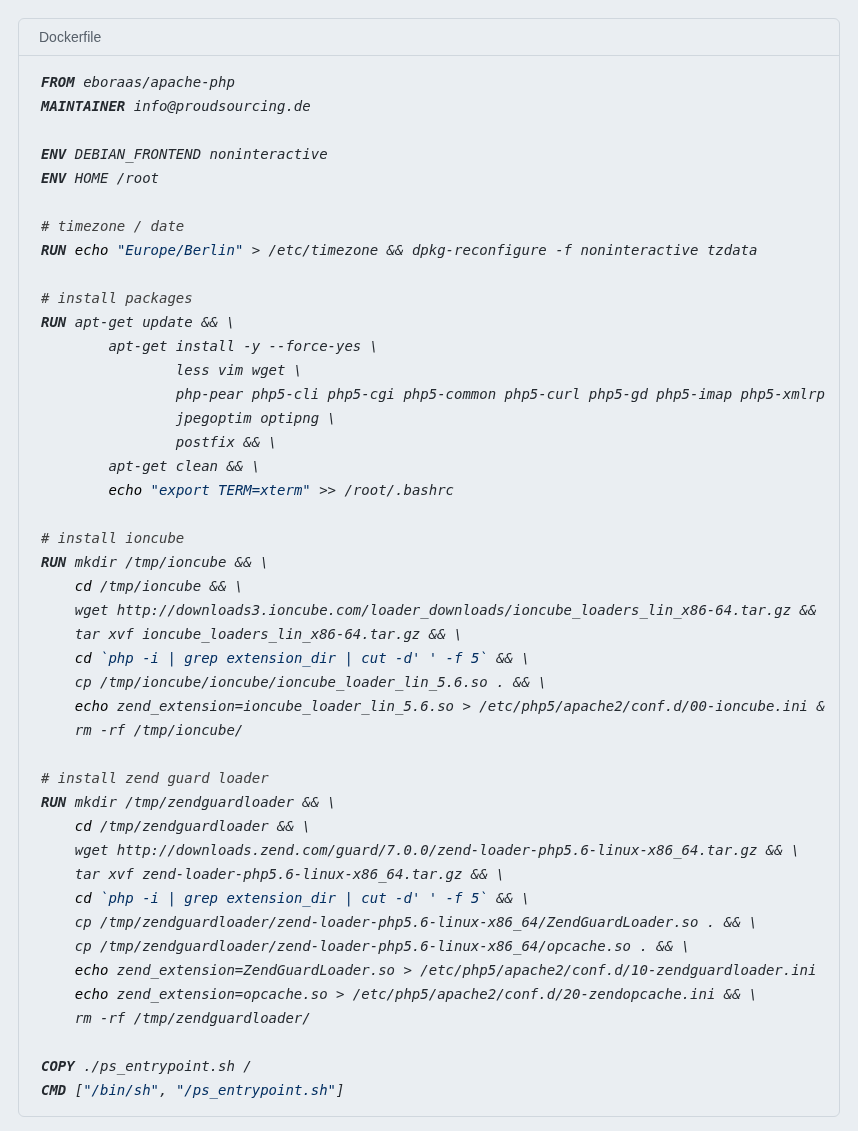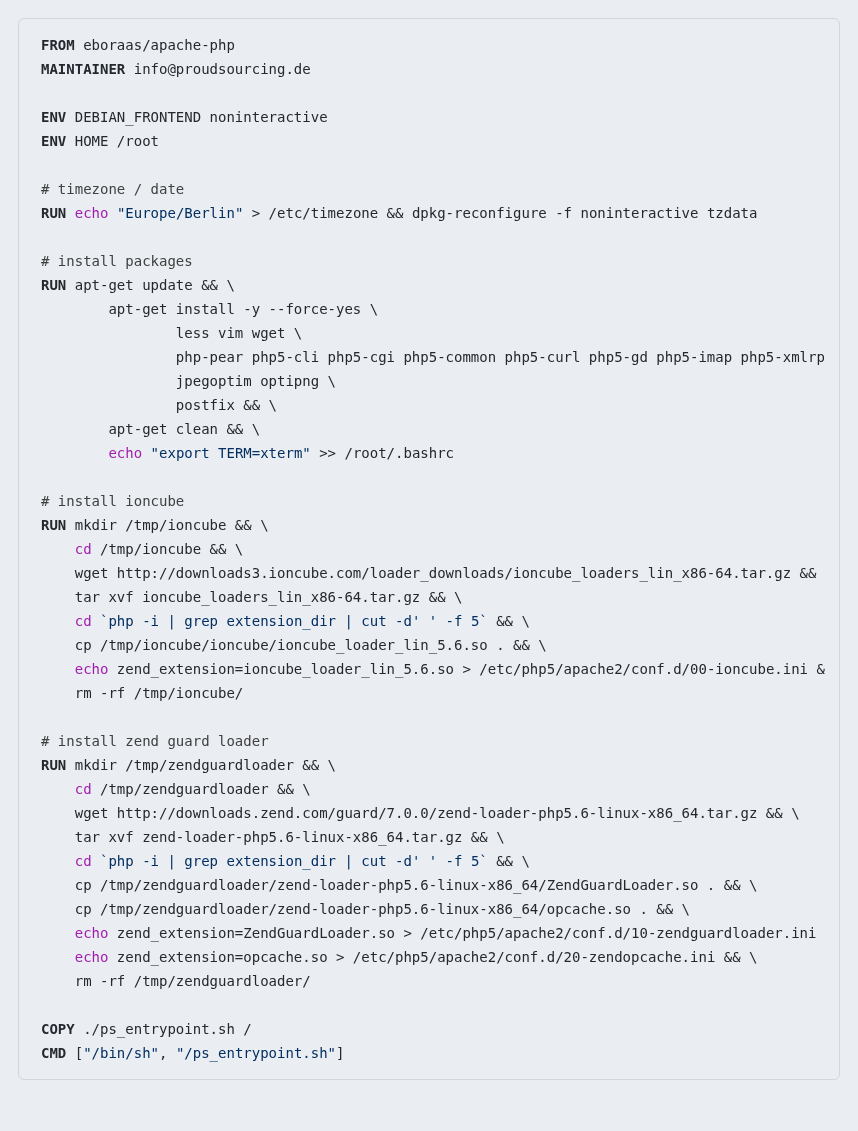--- a/index.html
+++ b/index.html
@@ -22,25 +22,27 @@
     font-size: 14px;
     border-bottom: 1px solid #d0d7de;
   }
   .code {
     padding: 14px 0 14px 4px;
     font-size: 14px;
     line-height: 24px;
     color: #24292f;
     white-space: pre;
     overflow-x: hidden;
+    font-style: italic;
   }
   .line { padding: 0 18px; }
   .kw { color: #24292f; font-weight: 700; }
   .str { color: #032f62; }
   .cmt { color: #404040; }
-  .cmd { color: #a21caf; }
+  .cmd { color: #000000; }
 </style>
 </head>
 <body>
 
 <div class="panel">
+  <div class="panel-header">Dockerfile</div>
   <div class="code" id="code-body"><div class="line"><span class="kw">FROM</span><span> eboraas/apache-php</span></div><div class="line"><span class="kw">MAINTAINER</span><span> info@proudsourcing.de</span></div><div class="line">&nbsp;</div><div class="line"><span class="kw">ENV</span><span> DEBIAN_FRONTEND noninteractive</span></div><div class="line"><span class="kw">ENV</span><span> HOME /root</span></div><div class="line">&nbsp;</div><div class="line"><span class="cmt"># timezone / date</span></div><div class="line"><span class="kw">RUN</span><span> </span><span class="cmd">echo</span><span> </span><span class="str">"Europe/Berlin"</span><span> &gt; /etc/timezone &amp;&amp; dpkg-reconfigure -f noninteractive tzdata</span></div><div class="line">&nbsp;</div><div class="line"><span class="cmt"># install packages</span></div><div class="line"><span class="kw">RUN</span><span> apt-get update &amp;&amp; \</span></div><div class="line"><span>        apt-get install -y --force-yes \</span></div><div class="line"><span>                less vim wget \</span></div><div class="line"><span>                php-pear php5-cli php5-cgi php5-common php5-curl php5-gd php5-imap php5-xmlrp</span></div><div class="line"><span>                jpegoptim optipng \</span></div><div class="line"><span>                postfix &amp;&amp; \</span></div><div class="line"><span>        apt-get clean &amp;&amp; \</span></div><div class="line"><span>        </span><span class="cmd">echo</span><span> </span><span class="str">"export TERM=xterm"</span><span> &gt;&gt; /root/.bashrc</span></div><div class="line">&nbsp;</div><div class="line"><span class="cmt"># install ioncube</span></div><div class="line"><span class="kw">RUN</span><span> mkdir /tmp/ioncube &amp;&amp; \</span></div><div class="line"><span>    </span><span class="cmd">cd</span><span> /tmp/ioncube &amp;&amp; \</span></div><div class="line"><span>    wget http://downloads3.ioncube.com/loader_downloads/ioncube_loaders_lin_x86-64.tar.gz &amp;&amp;</span></div><div class="line"><span>    tar xvf ioncube_loaders_lin_x86-64.tar.gz &amp;&amp; \</span></div><div class="line"><span>    </span><span class="cmd">cd</span><span> </span><span class="str">`php -i | grep extension_dir | cut -d' ' -f 5`</span><span> &amp;&amp; \</span></div><div class="line"><span>    cp /tmp/ioncube/ioncube/ioncube_loader_lin_5.6.so . &amp;&amp; \</span></div><div class="line"><span>    </span><span class="cmd">echo</span><span> zend_extension=ioncube_loader_lin_5.6.so &gt; /etc/php5/apache2/conf.d/00-ioncube.ini &amp;</span></div><div class="line"><span>    rm -rf /tmp/ioncube/</span></div><div class="line">&nbsp;</div><div class="line"><span class="cmt"># install zend guard loader</span></div><div class="line"><span class="kw">RUN</span><span> mkdir /tmp/zendguardloader &amp;&amp; \</span></div><div class="line"><span>    </span><span class="cmd">cd</span><span> /tmp/zendguardloader &amp;&amp; \</span></div><div class="line"><span>    wget http://downloads.zend.com/guard/7.0.0/zend-loader-php5.6-linux-x86_64.tar.gz &amp;&amp; \</span></div><div class="line"><span>    tar xvf zend-loader-php5.6-linux-x86_64.tar.gz &amp;&amp; \</span></div><div class="line"><span>    </span><span class="cmd">cd</span><span> </span><span class="str">`php -i | grep extension_dir | cut -d' ' -f 5`</span><span> &amp;&amp; \</span></div><div class="line"><span>    cp /tmp/zendguardloader/zend-loader-php5.6-linux-x86_64/ZendGuardLoader.so . &amp;&amp; \</span></div><div class="line"><span>    cp /tmp/zendguardloader/zend-loader-php5.6-linux-x86_64/opcache.so . &amp;&amp; \</span></div><div class="line"><span>    </span><span class="cmd">echo</span><span> zend_extension=ZendGuardLoader.so &gt; /etc/php5/apache2/conf.d/10-zendguardloader.ini</span></div><div class="line"><span>    </span><span class="cmd">echo</span><span> zend_extension=opcache.so &gt; /etc/php5/apache2/conf.d/20-zendopcache.ini &amp;&amp; \</span></div><div class="line"><span>    rm -rf /tmp/zendguardloader/</span></div><div class="line">&nbsp;</div><div class="line"><span class="kw">COPY</span><span> ./ps_entrypoint.sh /</span></div><div class="line"><span class="kw">CMD</span><span> [</span><span class="str">"/bin/sh"</span><span>, </span><span class="str">"/ps_entrypoint.sh"</span><span>]</span></div></div>
 </div>
 
 </body></html>

